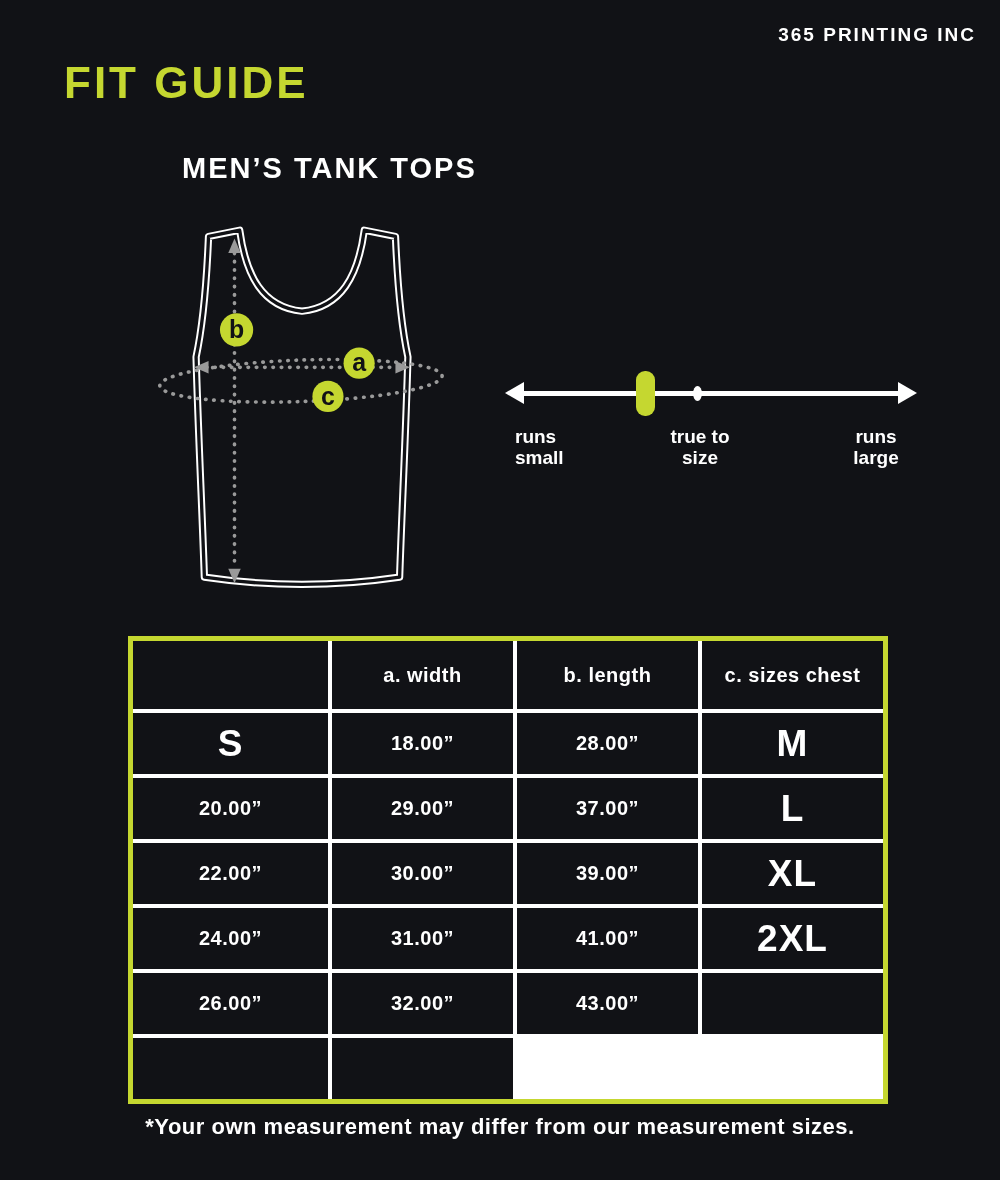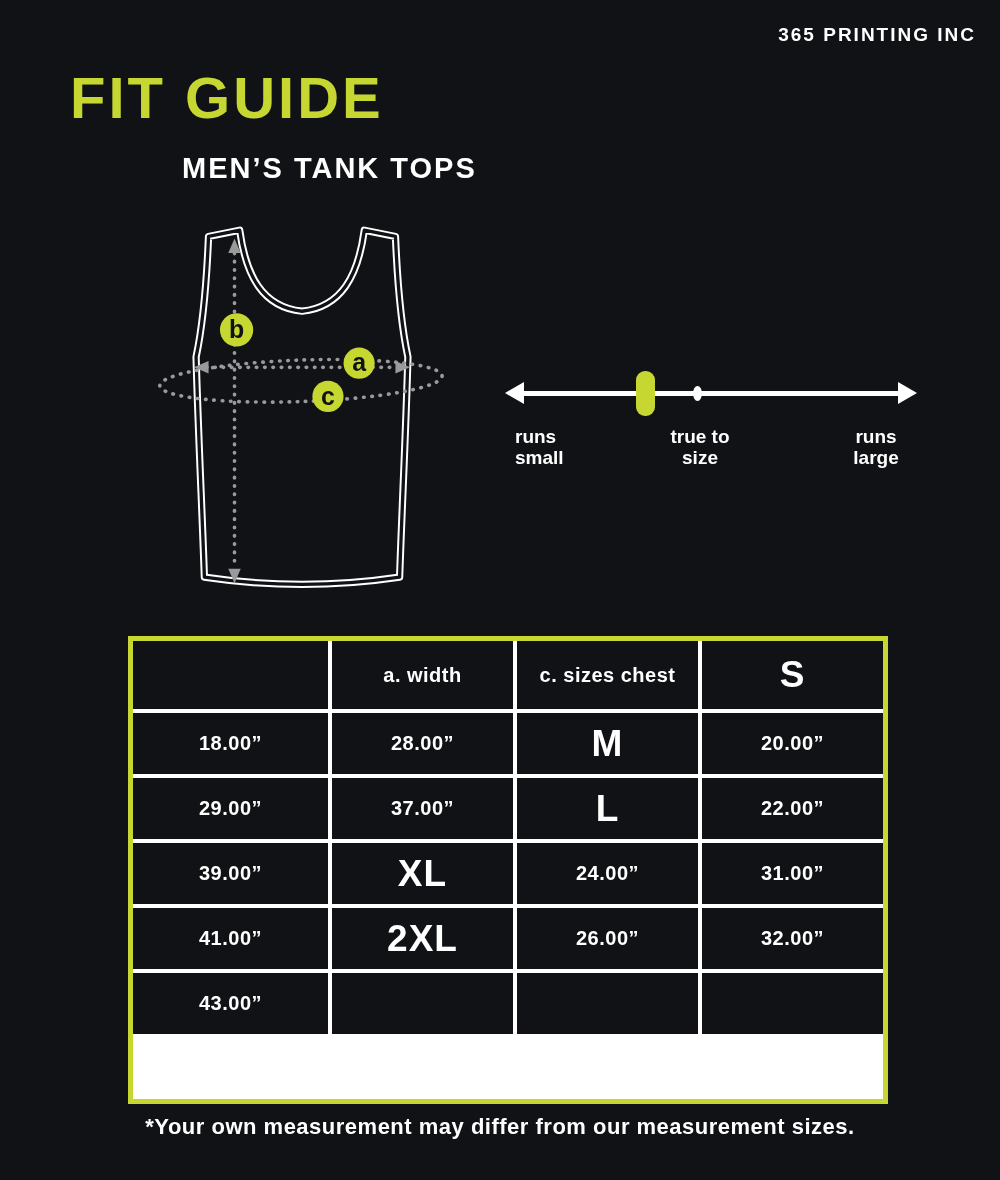--- a/index.html
+++ b/index.html
@@ -11,21 +11,21 @@
   html,body{margin:0;padding:0;background:#000;}
   .canvas{
     position:relative;width:1000px;height:1180px;background:var(--bg);
     overflow:hidden;font-family:"Liberation Sans", sans-serif;color:var(--white);text-decoration:underline;
   }
   .brand{
     position:absolute;top:24px;right:24px;font-size:19px;font-weight:bold;
     letter-spacing:2px;color:var(--white);
   }
   .title{
-    position:absolute;left:64px;top:58px;margin:6px;font-size:58px;font-weight:bold;
+    position:absolute;left:64px;top:58px;margin:0;font-size:44px;font-weight:bold;
     letter-spacing:3px;color:var(--accent);
   }
   .subtitle{
     position:absolute;left:168px;top:138px;margin:14px;font-size:29px;font-weight:bold;
     letter-spacing:2px;color:var(--white);
   }
   .tank-wrap{position:absolute;left:156px;top:224px;width:292px;height:378px;}
   
   .scale{position:absolute;left:505px;top:370px;width:412px;height:110px;}
   .scale-line{position:absolute;left:16px;top:21px;width:378px;height:5px;background:var(--white);}
@@ -117,33 +117,35 @@
     </div>
     <div class="scale-label lbl-large">
       <div>runs</div>
       <div>large</div>
     </div>
   </div>
 
   <div class="size-table">
     <div class="th"></div>
     <div class="th">a. width</div>
+    <div class="th">b. length</div>
     <div class="th">c. sizes chest</div>
 
     <div class="size-cell">S</div>
     <div class="val-cell">18.00”</div>
     <div class="val-cell">28.00”</div>
 
     <div class="size-cell">M</div>
     <div class="val-cell">20.00”</div>
     <div class="val-cell">29.00”</div>
     <div class="val-cell">37.00”</div>
 
     <div class="size-cell">L</div>
     <div class="val-cell">22.00”</div>
+    <div class="val-cell">30.00”</div>
     <div class="val-cell">39.00”</div>
 
     <div class="size-cell">XL</div>
     <div class="val-cell">24.00”</div>
     <div class="val-cell">31.00”</div>
     <div class="val-cell">41.00”</div>
 
     <div class="size-cell">2XL</div>
     <div class="val-cell">26.00”</div>
     <div class="val-cell">32.00”</div>

